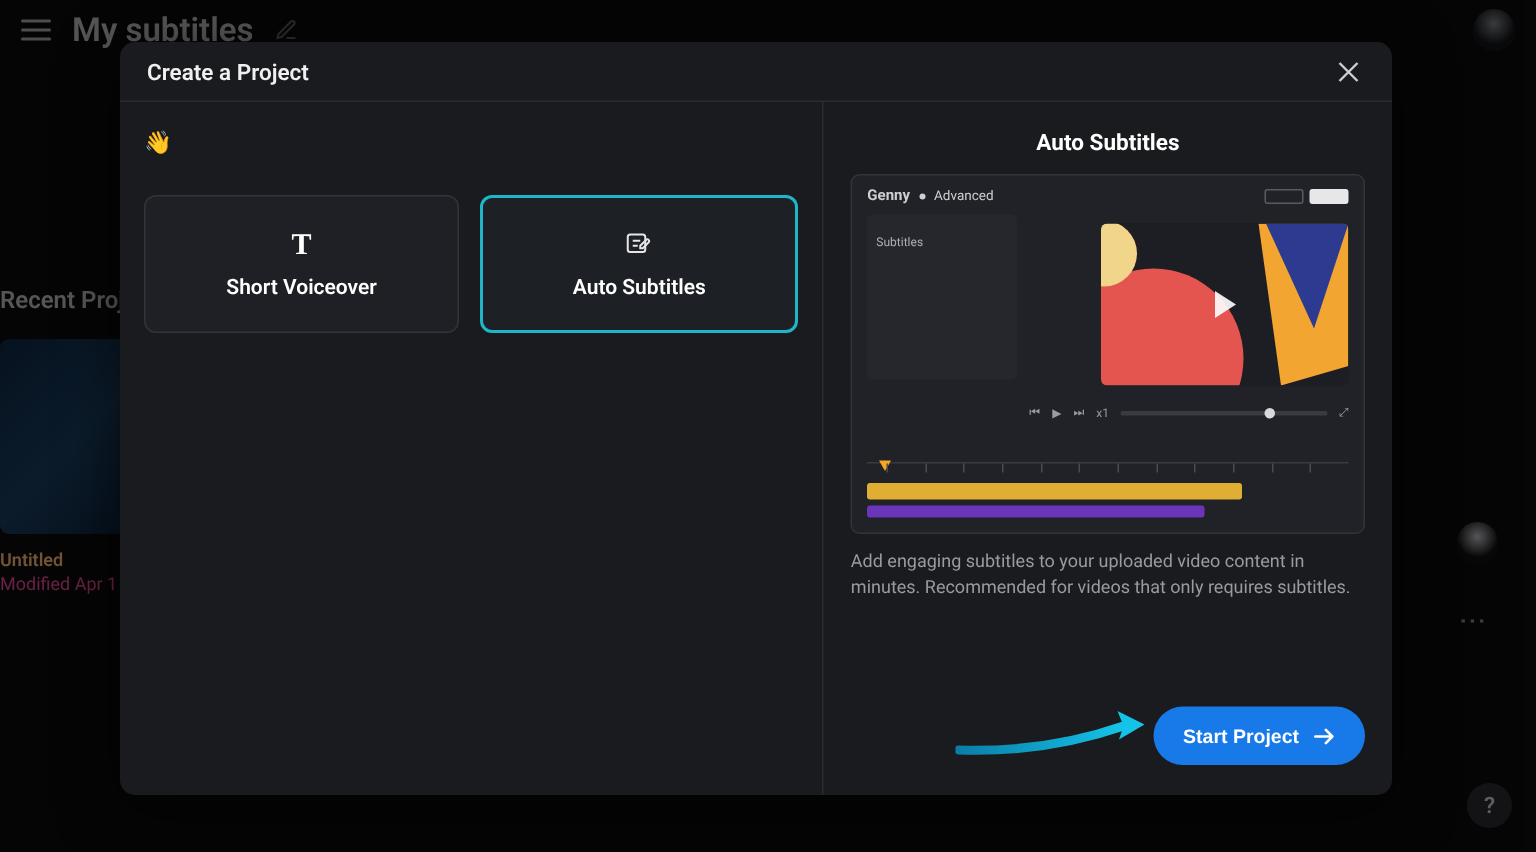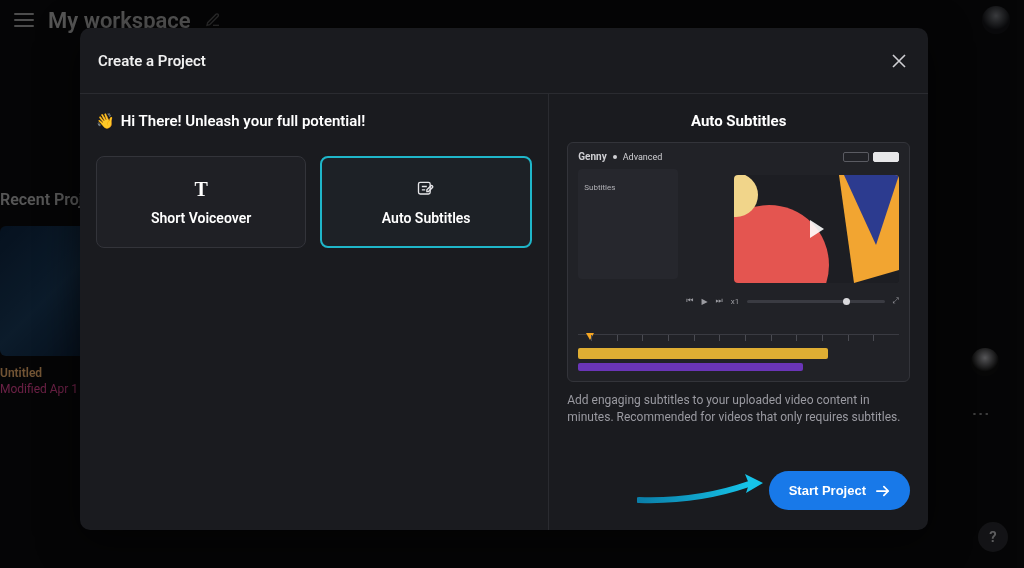--- a/index.html
+++ b/index.html
@@ -15,21 +15,21 @@
   .bg-thumb { width: 108px; height: 130px; background: linear-gradient(135deg,#0e2745,#1b3e60 50%,#0b203b); border-radius: 6px; }
   .bg-name { margin-top: 10px; font-size: 12px; font-weight: 600; color: #fdba74; }
   .bg-sub { font-size: 12px; color: #ec4899; margin-top: 2px; }
   .bg-side-avatar { position: absolute; right: 25px; top: 348px; width: 28px; height: 28px; border-radius: 50%; background: radial-gradient(circle at 50% 35%, #bfbfc5 0%, #111 60%); }
   .bg-dots { position: absolute; right: 32px; top: 405px; color: #888; font-size: 18px; letter-spacing: 1px; writing-mode: vertical-rl; }
   .bg-help { position: absolute; right: 16px; bottom: 16px; width: 30px; height: 30px; border-radius: 50%; background: #2b2c31; color: #cfcfd3; display:flex; align-items:center; justify-content:center; font-size:15px; font-weight:600; }
 
   .overlay { position: absolute; inset: 0; background: rgba(0,0,0,.55); }
 
   .modal { position: absolute; left: 80px; top: 28px; width: 848px; height: 502px; background: #1a1b1f; border-radius: 10px; box-shadow: 0 10px 40px rgba(0,0,0,.6); display: flex; flex-direction: column; }
-  .modal-head { height: 66px; display: flex; align-items: center; justify-content: space-between; padding: 0 18px; border-bottom: 1px solid #2a2b30; }
+  .modal-head { height: 40px; display: flex; align-items: center; justify-content: space-between; padding: 0 18px; border-bottom: 1px solid #2a2b30; }
   .modal-title { font-size: 15px; font-weight: 600; color: #f0f0f0; }
   .modal-close { width: 22px; height: 22px; display:flex; align-items:center; justify-content:center; color:#cfcfd3; cursor:pointer; }
   .modal-body { flex: 1; display: flex; }
 
   .left-pane { flex: 1.12; padding: 18px 16px 20px 16px; border-right: 1px solid #2a2b30; display:flex; flex-direction:column; }
   .greeting { font-size: 15px; font-weight: 600; margin-bottom: 12px; display:flex; align-items:center; gap:6px; }
   .wave { font-size: 15px; }
   .big-card { flex: 1; background: #212227; border: 1px solid #33343a; border-radius: 8px; display:flex; flex-direction:column; align-items:center; justify-content:center; gap:12px; }
   .clapper { width: 22px; height: 18px; }
   .big-card-label { font-size: 15px; font-weight: 600; }
@@ -71,21 +71,21 @@
 </style>
 </head>
 <body>
 
 <div class="bg-header">
   <div class="hamburger">
       <span></span>
       <span></span>
       <span></span>
     </div>
-  <div class="ws-title">My workspace</div>
+  <div class="ws-title">My subtitles</div>
   <svg class="ws-edit" viewBox="0 0 24 24" fill="none" stroke="#999" stroke-width="2">
       <path d="M12 20h9"></path>
       <path d="M16.5 3.5a2.1 2.1 0 113 3L7 19l-4 1 1-4 12.5-12.5z"></path>
     </svg>
 </div>
 <div class="bg-avatar"></div>
 <div class="bg-section">Recent Proj</div>
 <div class="bg-card">
   <div class="bg-thumb"></div>
   <div class="bg-name">Untitled</div>
@@ -105,21 +105,20 @@
     <div class="modal-close">
       <svg width="14" height="14" viewBox="0 0 14 14" stroke="#cfcfd3" stroke-width="1.6">
           <path d="M1 1l12 12M13 1L1 13"></path>
         </svg>
     </div>
   </div>
   <div class="modal-body">
     <div class="left-pane">
       <div class="greeting">
         <span class="wave">👋</span>
-        <span>Hi There! Unleash your full potential!</span>
       </div>
       <div class="small-row">
         <div class="small-card">
           <div class="icon">
               <span class="t-icon">T</span>
             </div>
           <div class="small-card-label">Short Voiceover</div>
         </div>
         <div class="small-card selected">
           <div class="icon">

